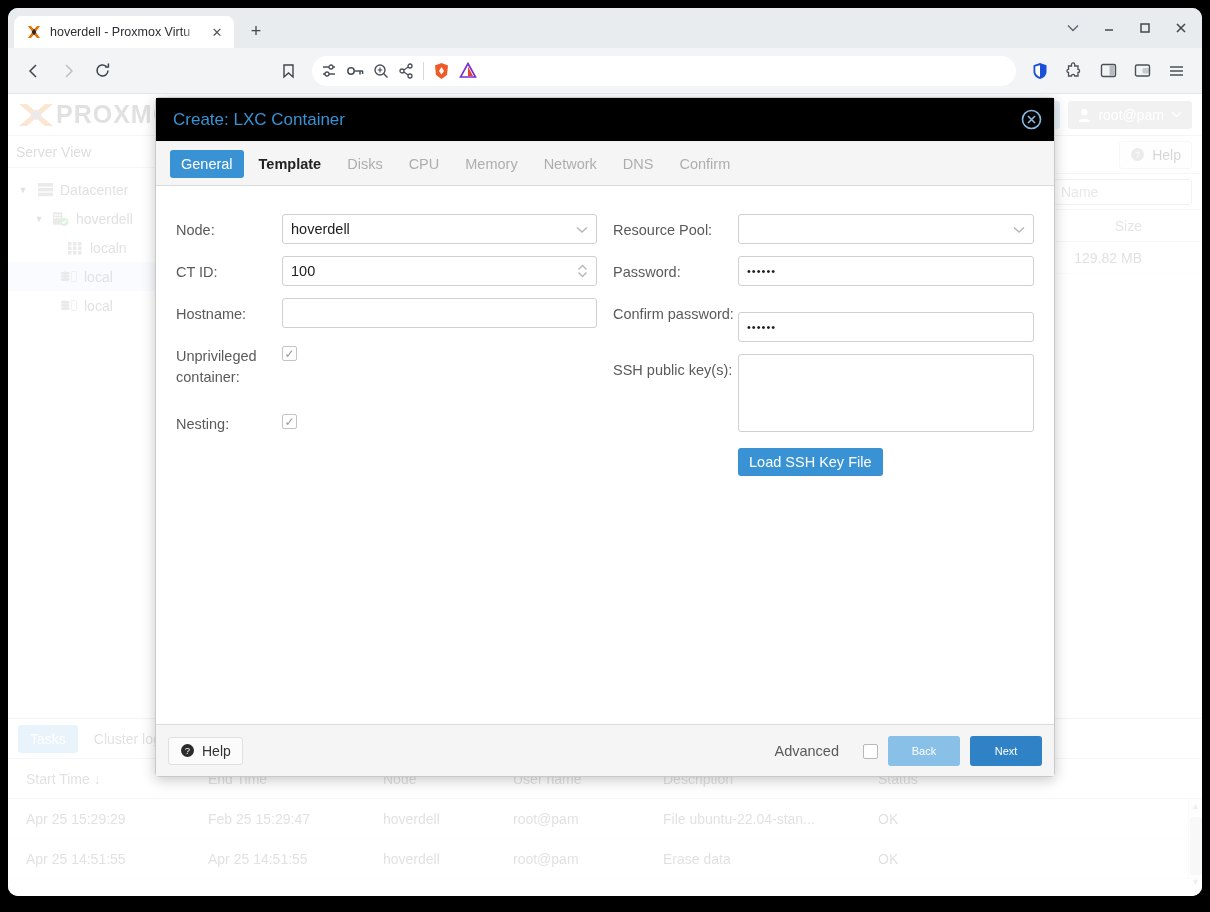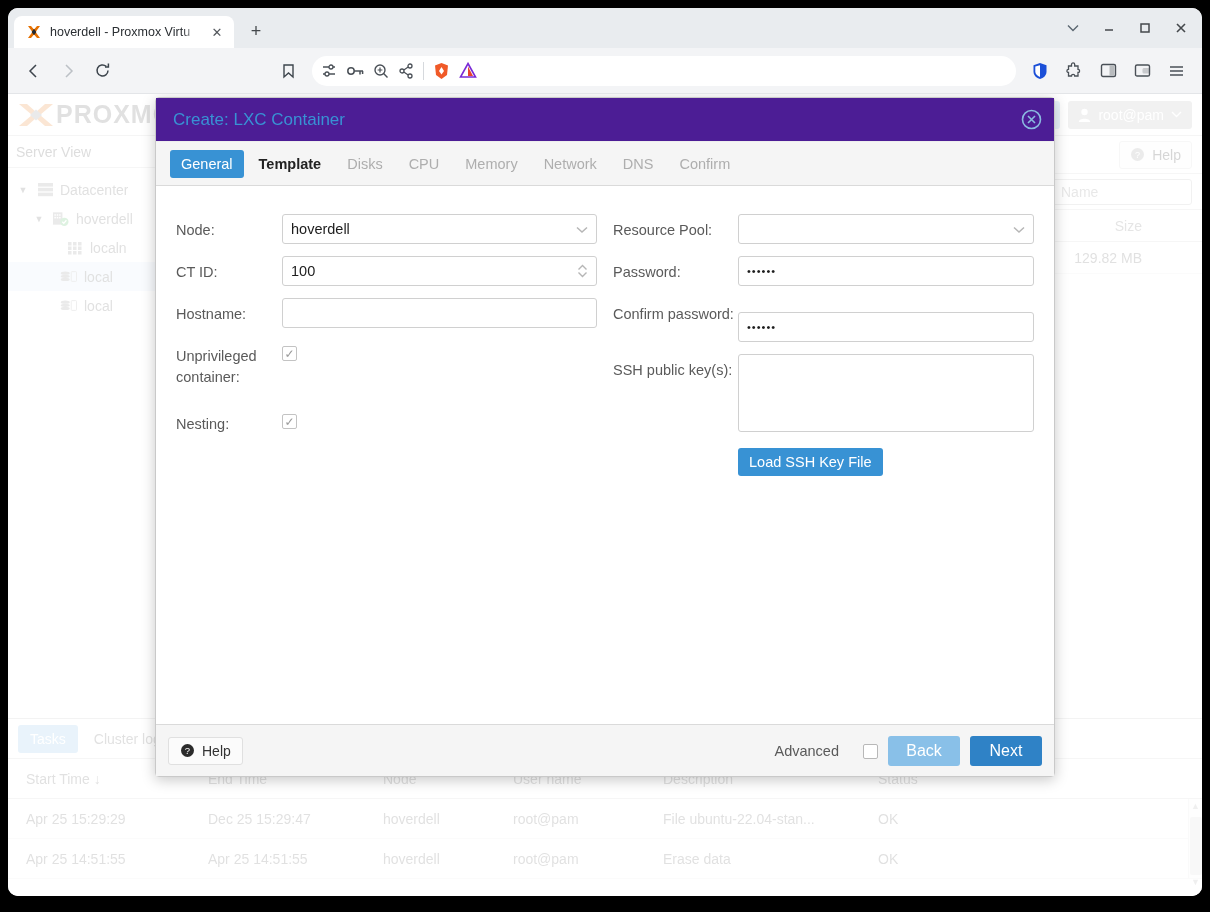--- a/index.html
+++ b/index.html
@@ -278,21 +278,21 @@
     width: 900px; height: 680px;
     background: #fff;
     border: 1px solid #c9c9c9;
     border-radius: 4px;
     box-shadow: 0 3px 14px rgba(0,0,0,.22);
     display: flex; flex-direction: column;
     z-index: 50;
   }
   #modal-header {
     height: 44px;
-    background: #4c1d95;
+    background: #000000;
     display: flex; align-items: center;
     padding: 0 12px 0 17px;
     border-bottom: 1px solid #eee;
   }
   #modal-title { font-size: 17px; color: #3892d4; flex: 1 1 auto; }
   #modal-close { width: 22px; height: 22px; color: #8ab9e0; display: flex; align-items: center; justify-content: center;}
   #modal-tabs {
     height: 44px;
     background: #f5f5f5;
     display: flex; align-items: center;
@@ -390,21 +390,21 @@
     padding: 0 11px;
     font-size: 14px; color: #333;
   }
   #adv-wrap { margin-left: auto; display: flex; align-items: flex-end; gap: 24px; }
   #adv-label { font-size: 14.5px; color: #5a5a5a; }
   #adv-box { width: 15px; height: 15px; border: 1px solid #b8b8b8; border-radius: 2px; background: #fff; }
   .footer-btn {
     height: 30px; min-width: 72px;
     border-radius: 3px;
     display: flex; align-items: center; justify-content: center;
-    font-size: 16px; color: #fff;
+    font-size: 11px; color: #fff;
   }
   .footer-btn.back { background: #89c0e8; }
   .footer-btn.next { background: #2f82c6; }
   .dot { letter-spacing: 1px; font-size: 11px; }
 </style>
 </head>
 <body>
 
 <div id="browser-window">
 
@@ -720,21 +720,21 @@
         <div id="task-grid-head">
           <span class="tc1">Start Time ↓</span>
           <span class="tc2">End Time</span>
           <span class="tc3">Node</span>
           <span class="tc4">User name</span>
           <span class="tc5">Description</span>
           <span class="tc6">Status</span>
         </div>
         <div class="task-row">
           <span class="tc1">Apr 25 15:29:29</span>
-          <span class="tc2">Dec 25 15:29:47</span>
+          <span class="tc2">Feb 25 15:29:47</span>
           <span class="tc3">hoverdell</span>
           <span class="tc4">root@pam</span>
           <span class="tc5">File ubuntu-22.04-stan...</span>
           <span class="tc6">OK</span>
         </div>
         <div class="task-row">
           <span class="tc1">Apr 25 14:51:55</span>
           <span class="tc2">Apr 25 14:51:55</span>
           <span class="tc3">hoverdell</span>
           <span class="tc4">root@pam</span>

